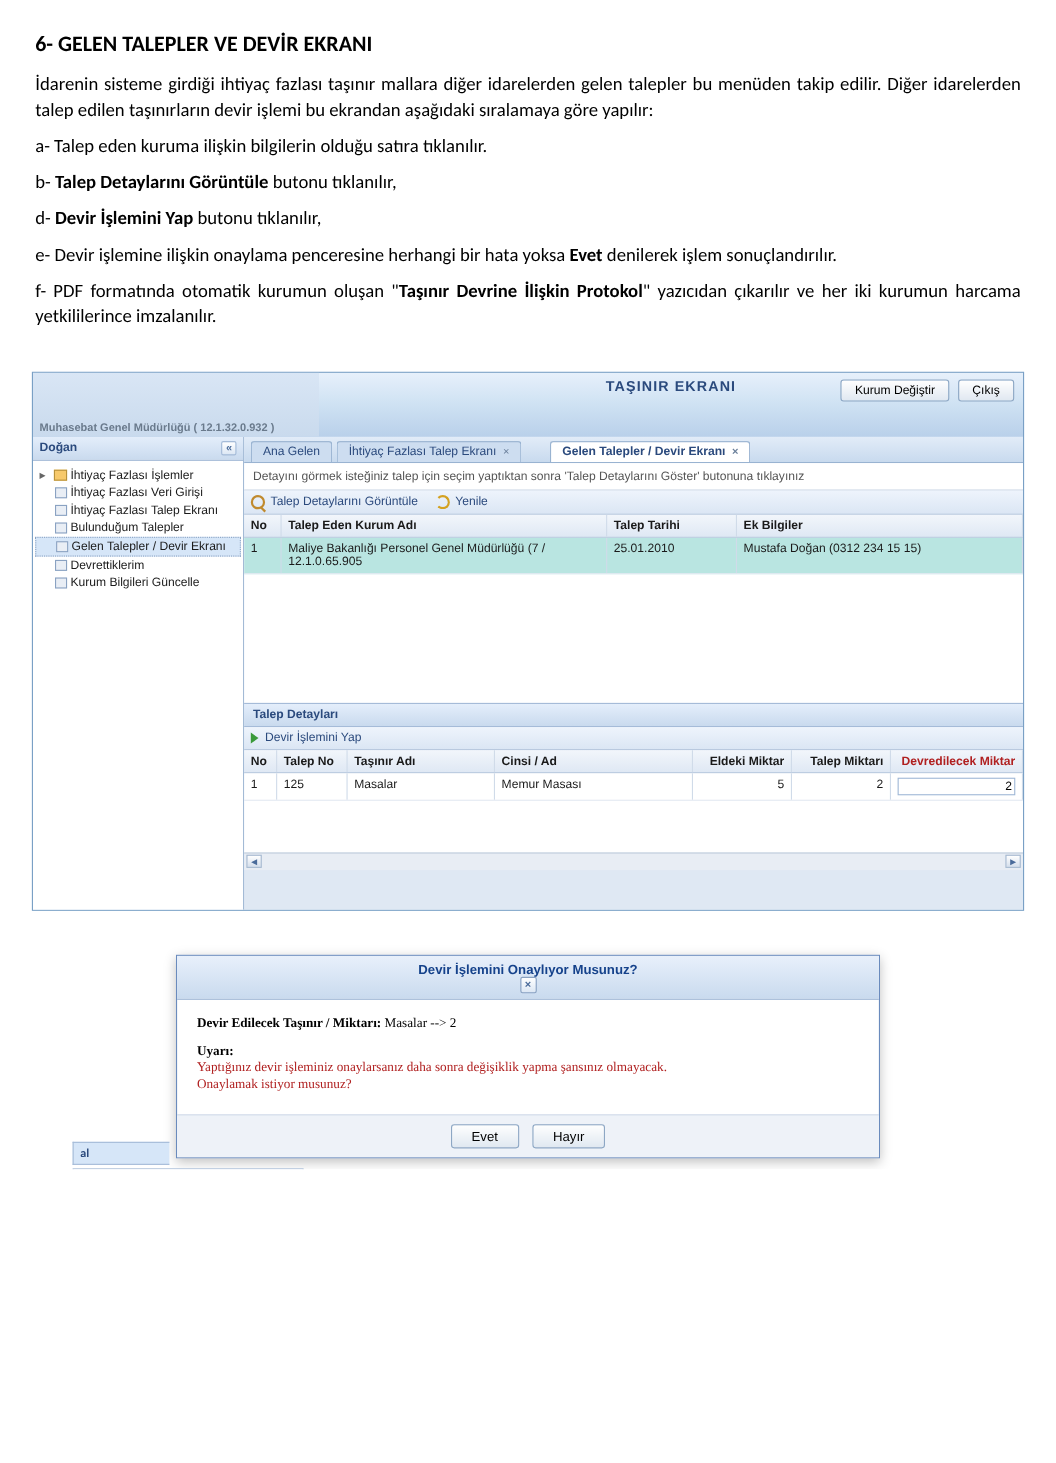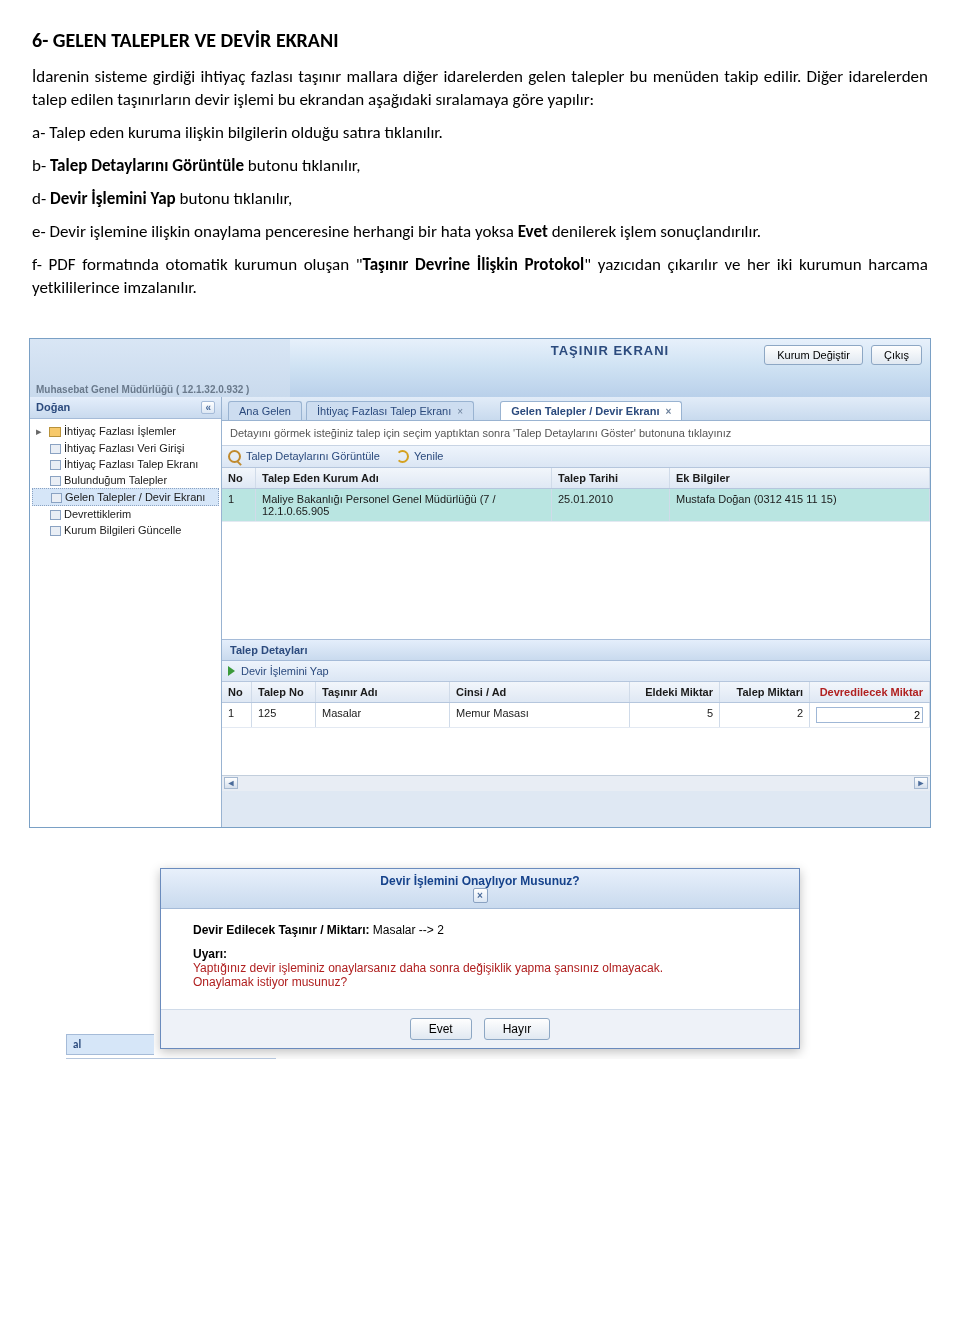--- a/index.html
+++ b/index.html
@@ -280,21 +280,21 @@
     background:linear-gradient(#e8f0fb,#c9daee);
     padding:5px 8px;font-weight:bold;color:#15428b;
     display:flex;justify-content:center;align-items:center;
     border-bottom:1px solid #a5bbd8;
     flex-direction:column;
   }
   .dlg-close{
     width:15px;height:15px;border:1px solid #8aa2c2;background:linear-gradient(#fff,#dce7f4);
     font-size:10px;line-height:13px;text-align:center;color:#4a6b9a;border-radius:2px;cursor:pointer;
   }
-  .dlg-body{padding:14px 16px 10px 32px;}
+  .dlg-body{padding:14px 16px 10px 18px;font-family:Liberation Serif, serif;}
   .dlg-line{margin-bottom:10px;}
   .dlg-warn-label{font-weight:bold;}
   .dlg-warn-text{color:#b02020;}
   .dlg-buttons{
     display:flex;justify-content:center;gap:12px;padding:8px;border-top:1px solid #d0dbe9;
     background:#eef2f8;
   }
   .dlg-btn{
     background:linear-gradient(#fefefe,#e0e8f1);border:1px solid #8da7c4;border-radius:3px;
     padding:3px 18px;font-size:12px;cursor:pointer;
@@ -378,21 +378,21 @@
         <div class="col-no">No</div>
         <div class="col-kurum">Talep Eden Kurum Adı</div>
         <div class="col-tarih">Talep Tarihi</div>
         <div class="col-ek">Ek Bilgiler</div>
       </div>
       <div class="grid-body" style="flex:0 0 150px;">
         <div class="grid-row selected">
           <div class="col-no">1</div>
           <div class="col-kurum">Maliye Bakanlığı Personel Genel Müdürlüğü (7 / 12.1.0.65.905</div>
           <div class="col-tarih">25.01.2010</div>
-          <div class="col-ek">Mustafa Doğan (0312 415 11 15)</div>
+          <div class="col-ek">Mustafa Doğan (0312 234 15 15)</div>
         </div>
       </div>
 
       <div class="section-title">Talep Detayları</div>
       <div class="detail-toolbar">
         <span class="icon-arrow"></span>
         <span class="tool-btn">Devir İşlemini Yap</span>
       </div>
       <div class="detail-header">
         <div class="dcol-no">No</div>

